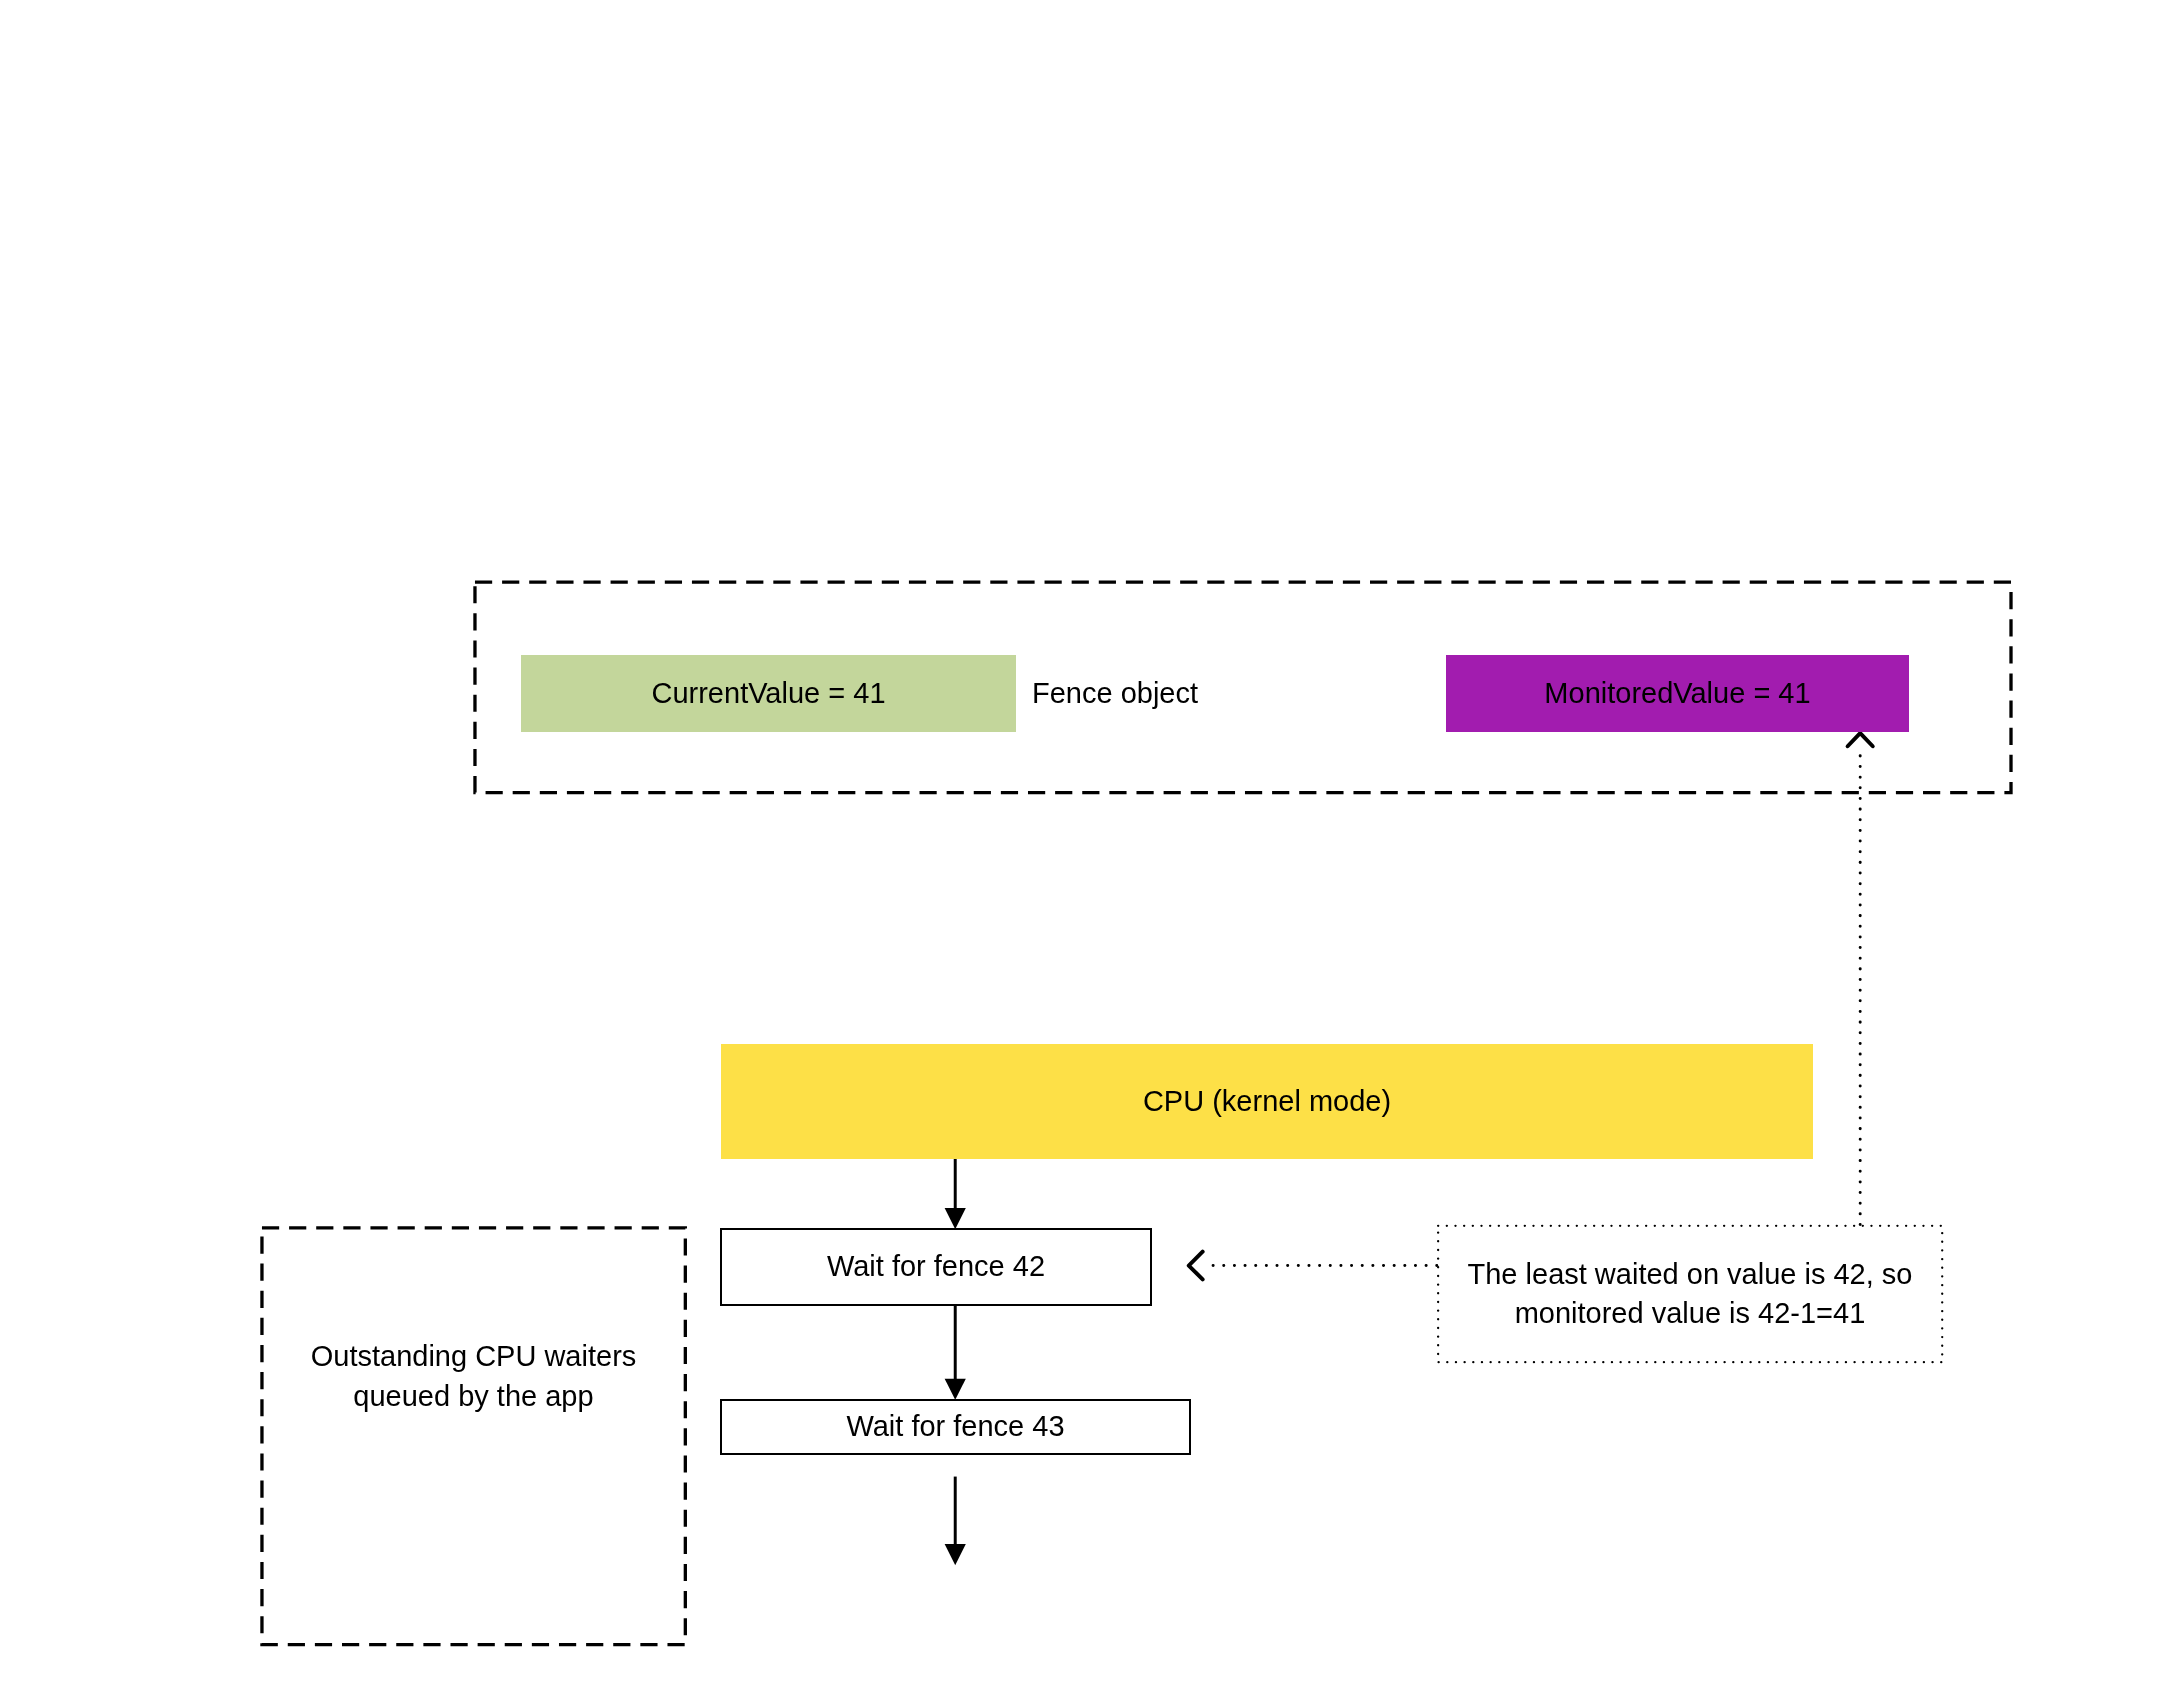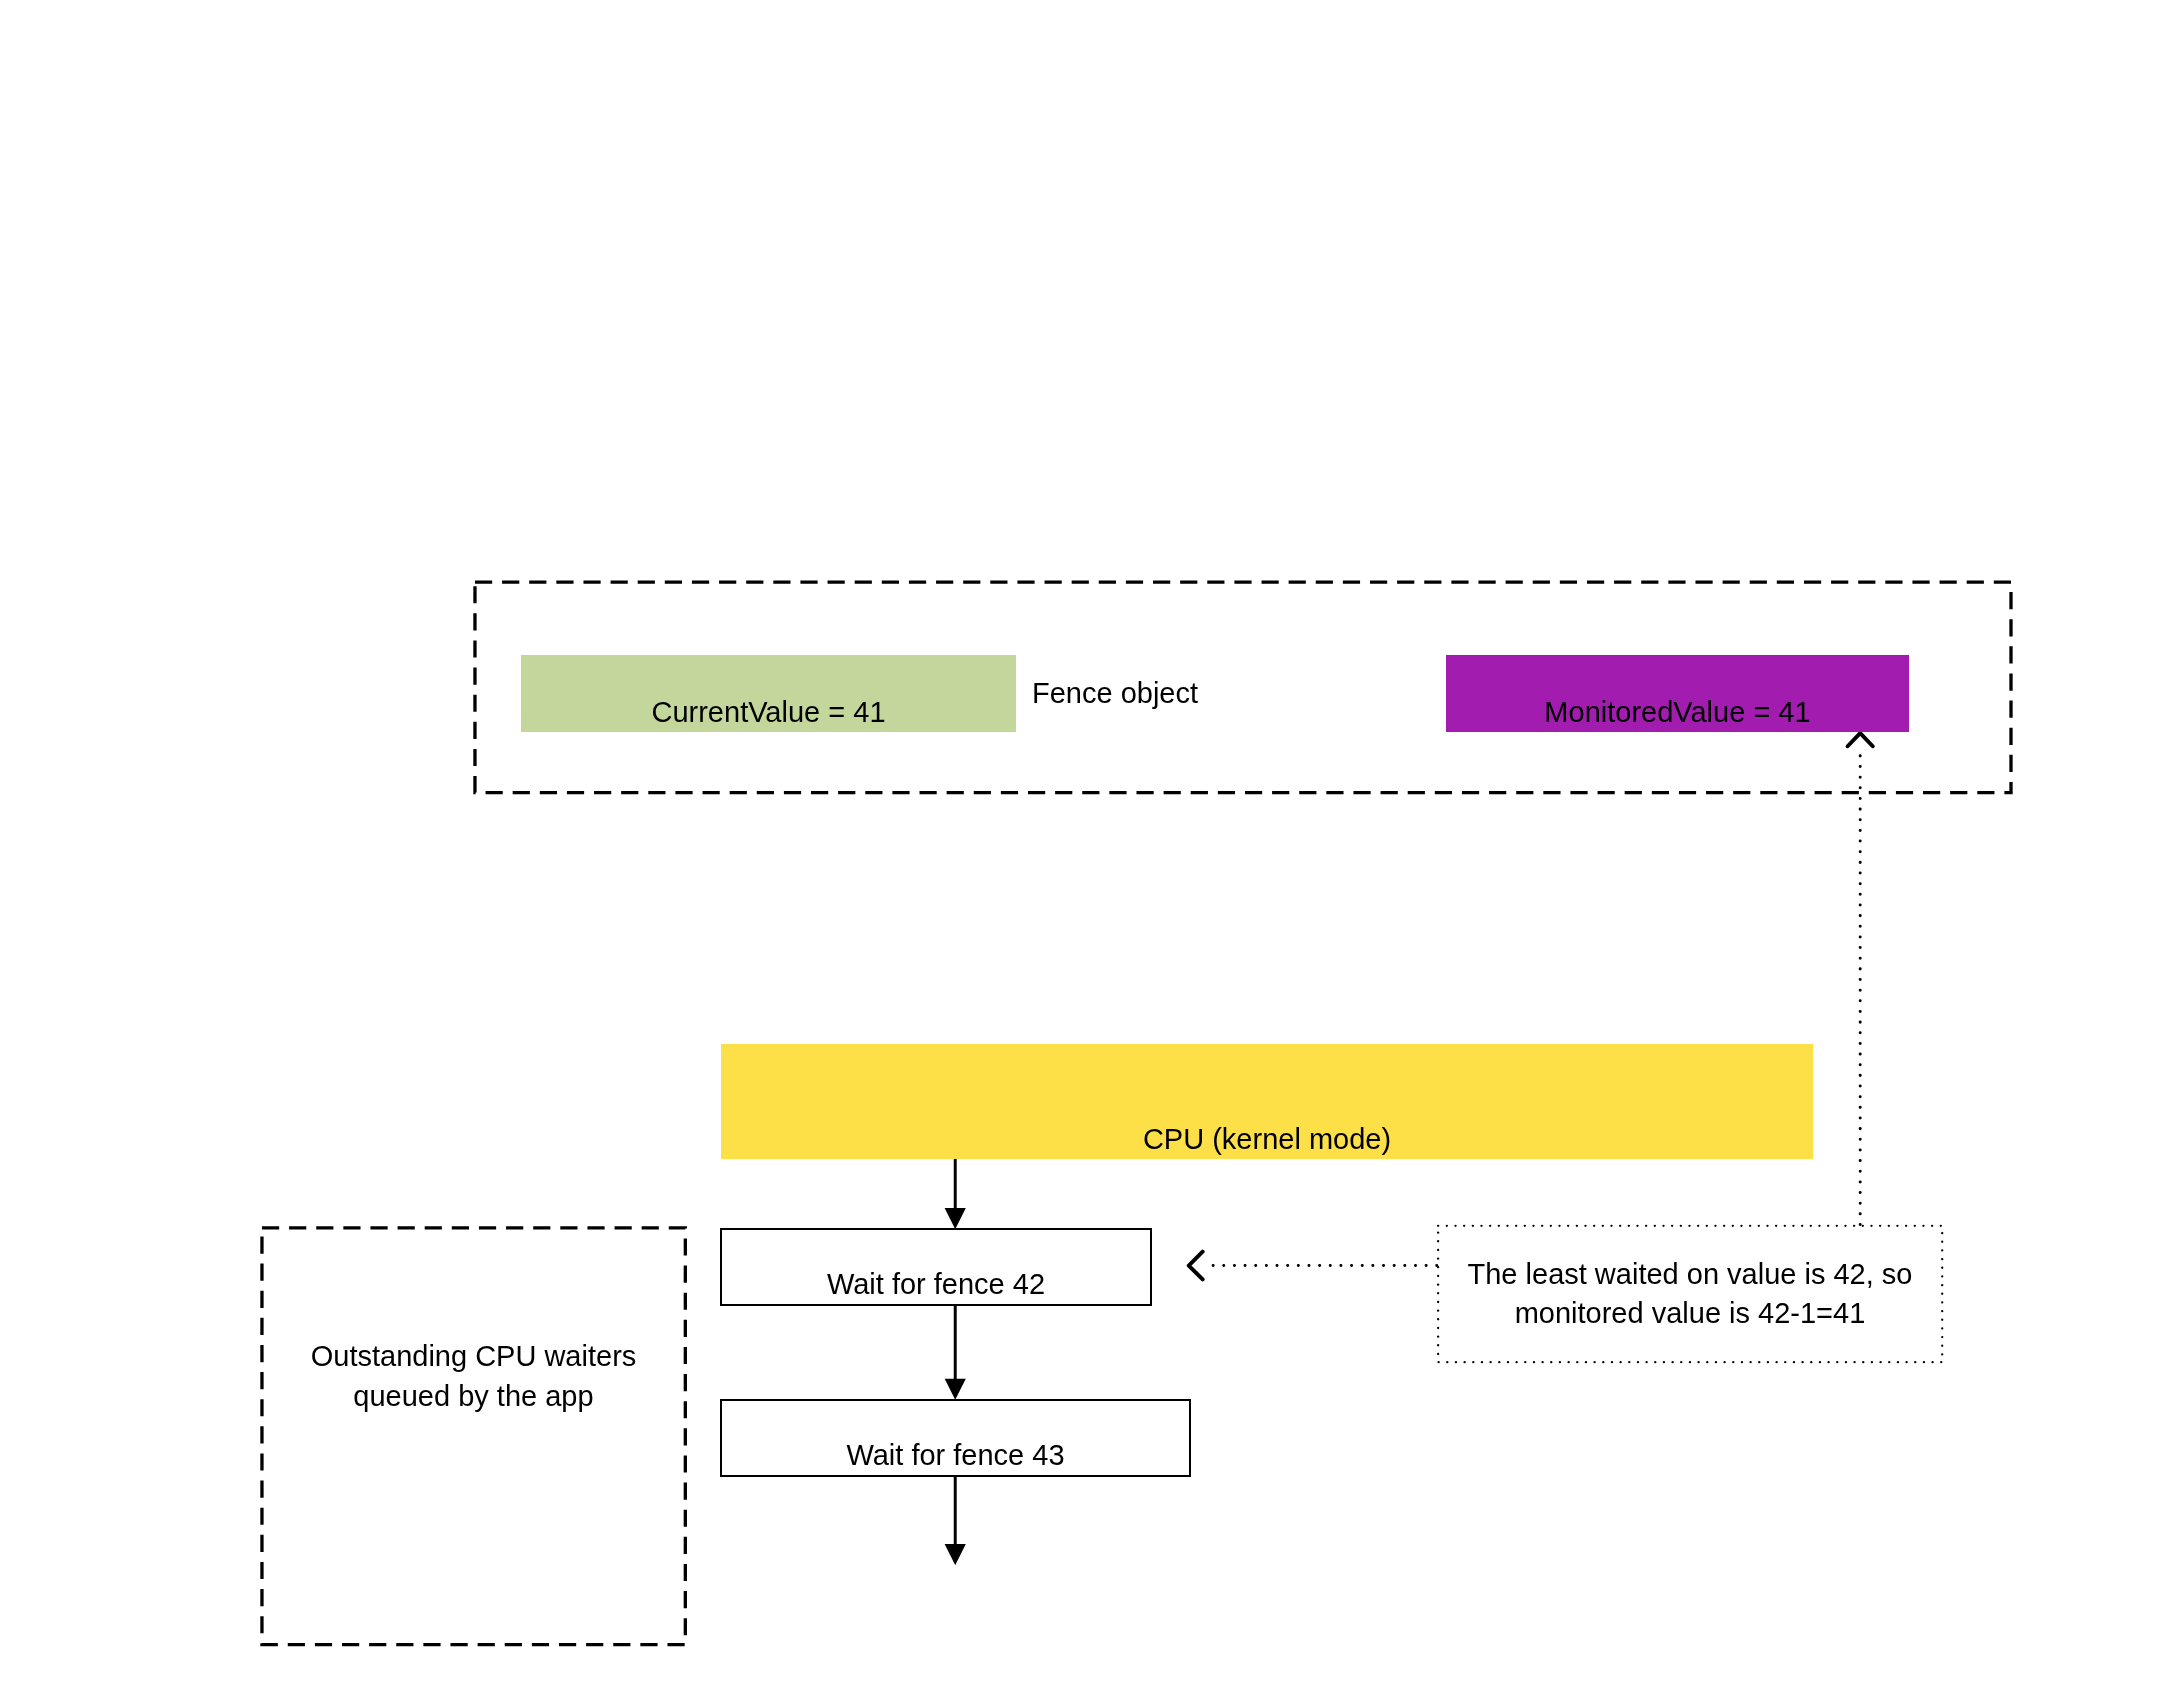--- a/index.html
+++ b/index.html
@@ -21,21 +21,21 @@
     left: 0;
     top: 0;
     width: 2183px;
     height: 1687px;
     z-index: 1;
   }
   .box {
     position: absolute;
     box-sizing: border-box;
     display: flex;
-    align-items: flex-end;
+    align-items: center;
     justify-content: center;
     text-align: center;
     font-size: 29px;
     line-height: 1.3;
     z-index: 2;
   }
   .fill-box {
     border: none;
   }
   .outline-box {
@@ -122,21 +122,21 @@
 
   <div class="caption" style="left:262px; top:1168px; width:423px; height:417px; padding:0 20px;">
     <span class="line">Outstanding CPU waiters</span>
     <span class="line">queued by the app</span>
   </div>
 
   <div class="box outline-box" style="left:720px; top:1228px; width:432px; height:78px;">
     <span>Wait for fence 42</span>
   </div>
 
-  <div class="box outline-box" style="left:720px; top:1399px; width:471px; height:78px;">
+  <div class="box outline-box" style="left:720px; top:1399px; width:471px; height:56px;">
     <span>Wait for fence 43</span>
   </div>
 
 
   <div class="caption" style="left:1438px; top:1226px; width:504px; height:136px; padding:0 6.6px;">
     <span class="line">The least waited on value is 42, so</span>
     <span class="line">monitored value is 42-1=41</span>
   </div>
 
 </div>

